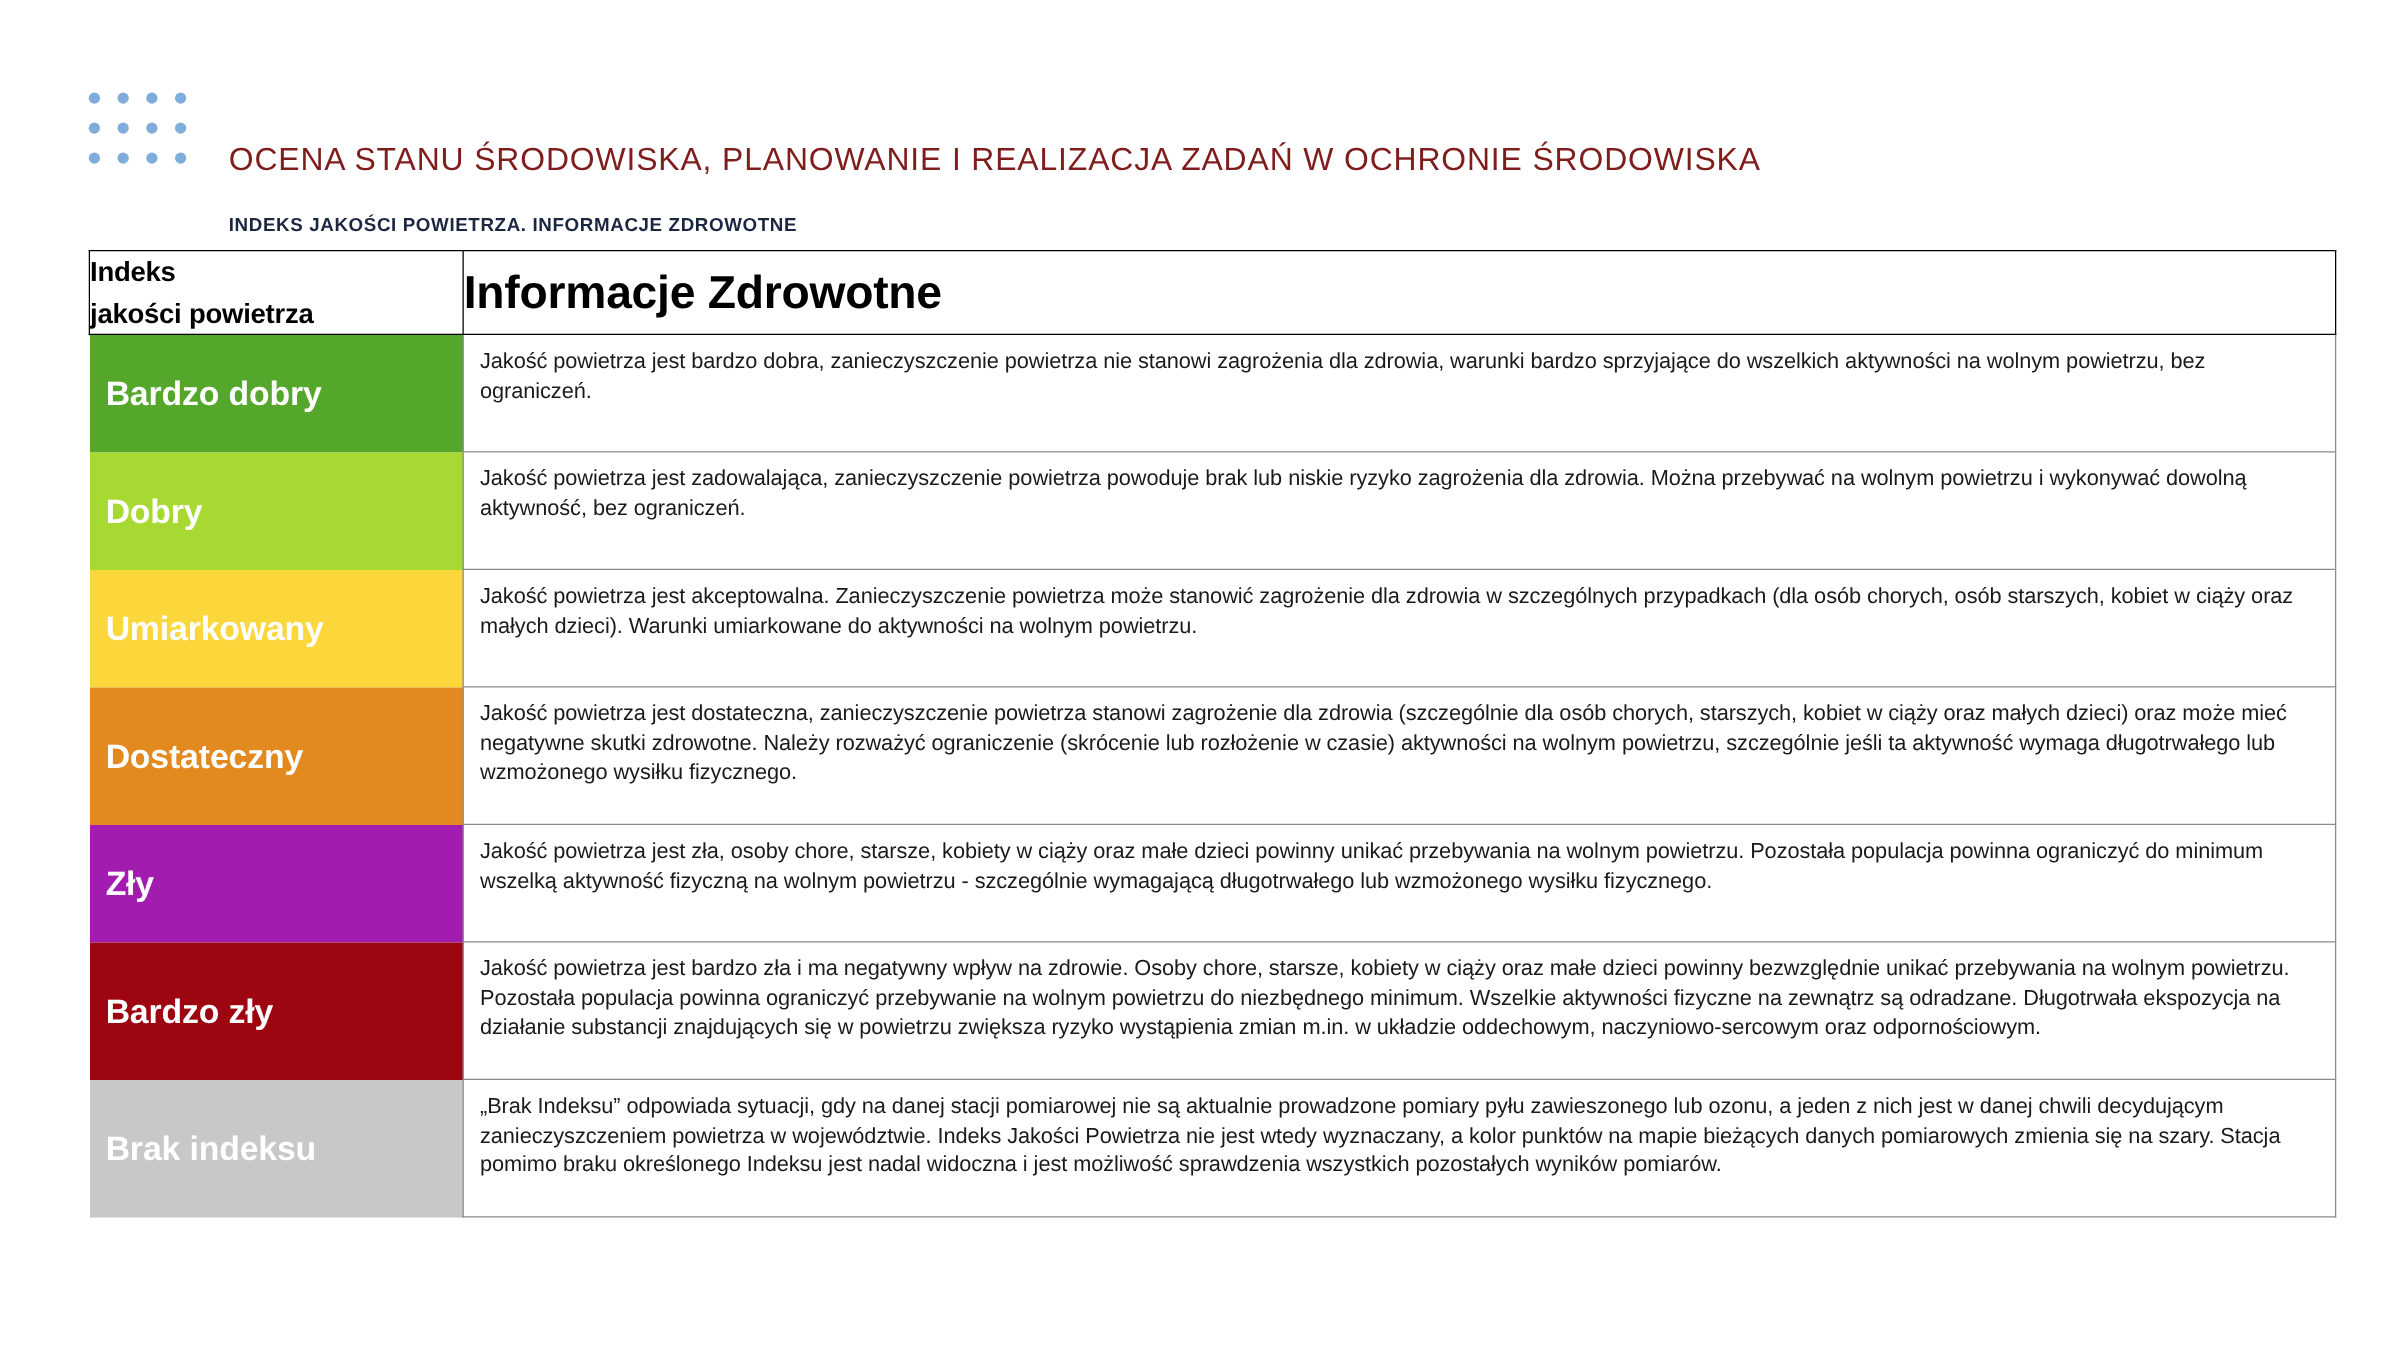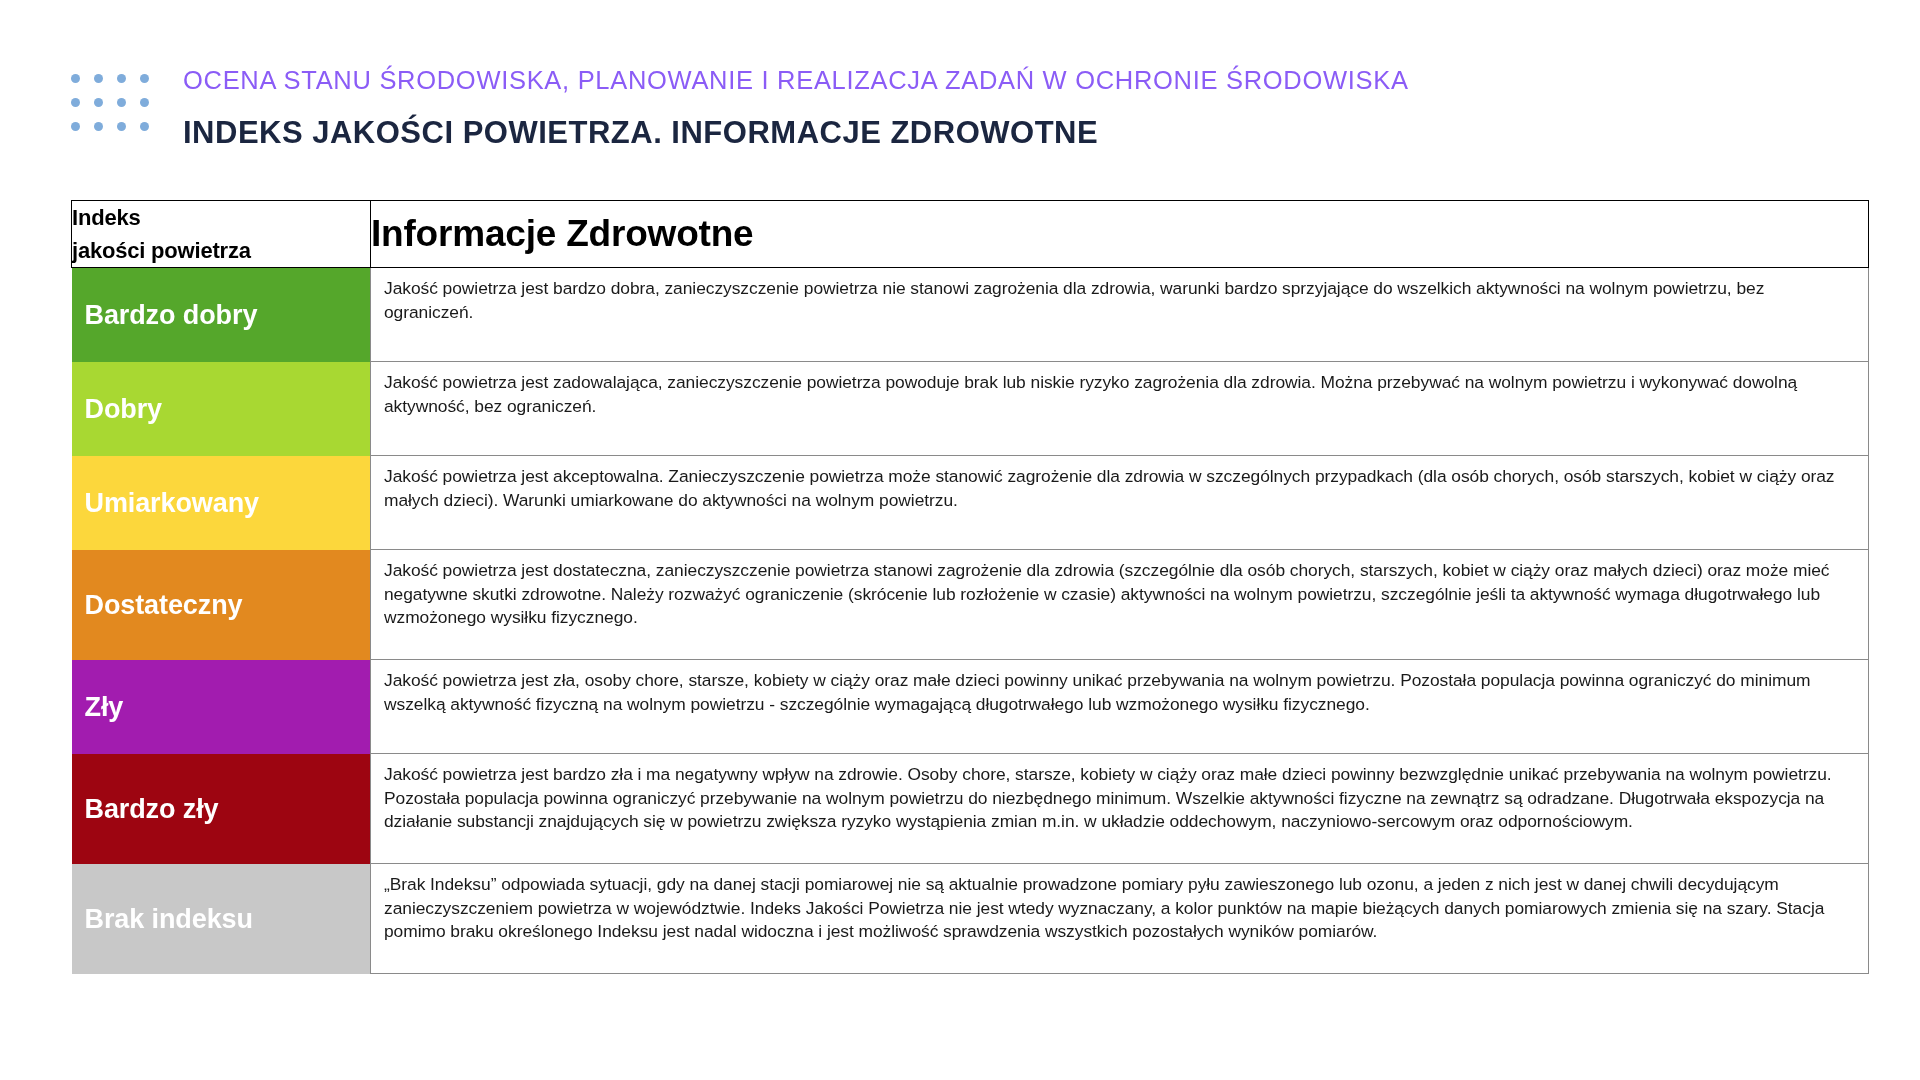--- a/index.html
+++ b/index.html
@@ -51,21 +51,21 @@
   .header-line-1 {
     font-size: 25.5px;
     letter-spacing: 0.7px;
     color: #2c3d63;
     font-weight: 400;
     line-height: 34px;
     white-space: nowrap;
   }
   .header-line-2 {
     margin-top: 21px;
-    font-size: 31px;
+    font-size: 15px;
     letter-spacing: 0.5px;
     color: #1b2640;
     font-weight: 700;
     line-height: 30px;
     white-space: nowrap;
   }
 
   
   .aqi-table {
     position: absolute;
@@ -147,21 +147,21 @@
     <i style="background: rgb(127, 172, 219);"></i>
     <i style="background: rgb(127, 172, 219);"></i>
     <i style="background: rgb(127, 172, 219);"></i>
     <i style="background: rgb(127, 172, 219);"></i>
     <i style="background: rgb(127, 172, 219);"></i>
     <i style="background: rgb(127, 172, 219);"></i>
     <i style="background: rgb(127, 172, 219);"></i>
     <i style="background: rgb(127, 172, 219);"></i>
   </div>
   <div class="header-lines">
-    <div class="header-line-1" style="color: #8b5cf6;">OCENA STANU ŚRODOWISKA, PLANOWANIE I REALIZACJA ZADAŃ W OCHRONIE ŚRODOWISKA</div>
+    <div class="header-line-1" style="color: #7f1d1d; margin-top: 48px;">OCENA STANU ŚRODOWISKA, PLANOWANIE I REALIZACJA ZADAŃ W OCHRONIE ŚRODOWISKA</div>
     <div class="header-line-2" style="color: rgb(27, 38, 64);">INDEKS JAKOŚCI POWIETRZA. INFORMACJE ZDROWOTNE</div>
   </div>
 </div>
 
 <table class="aqi-table">
   <colgroup>
     <col class="col-index">
     <col class="col-info">
   </colgroup>
   <thead>

